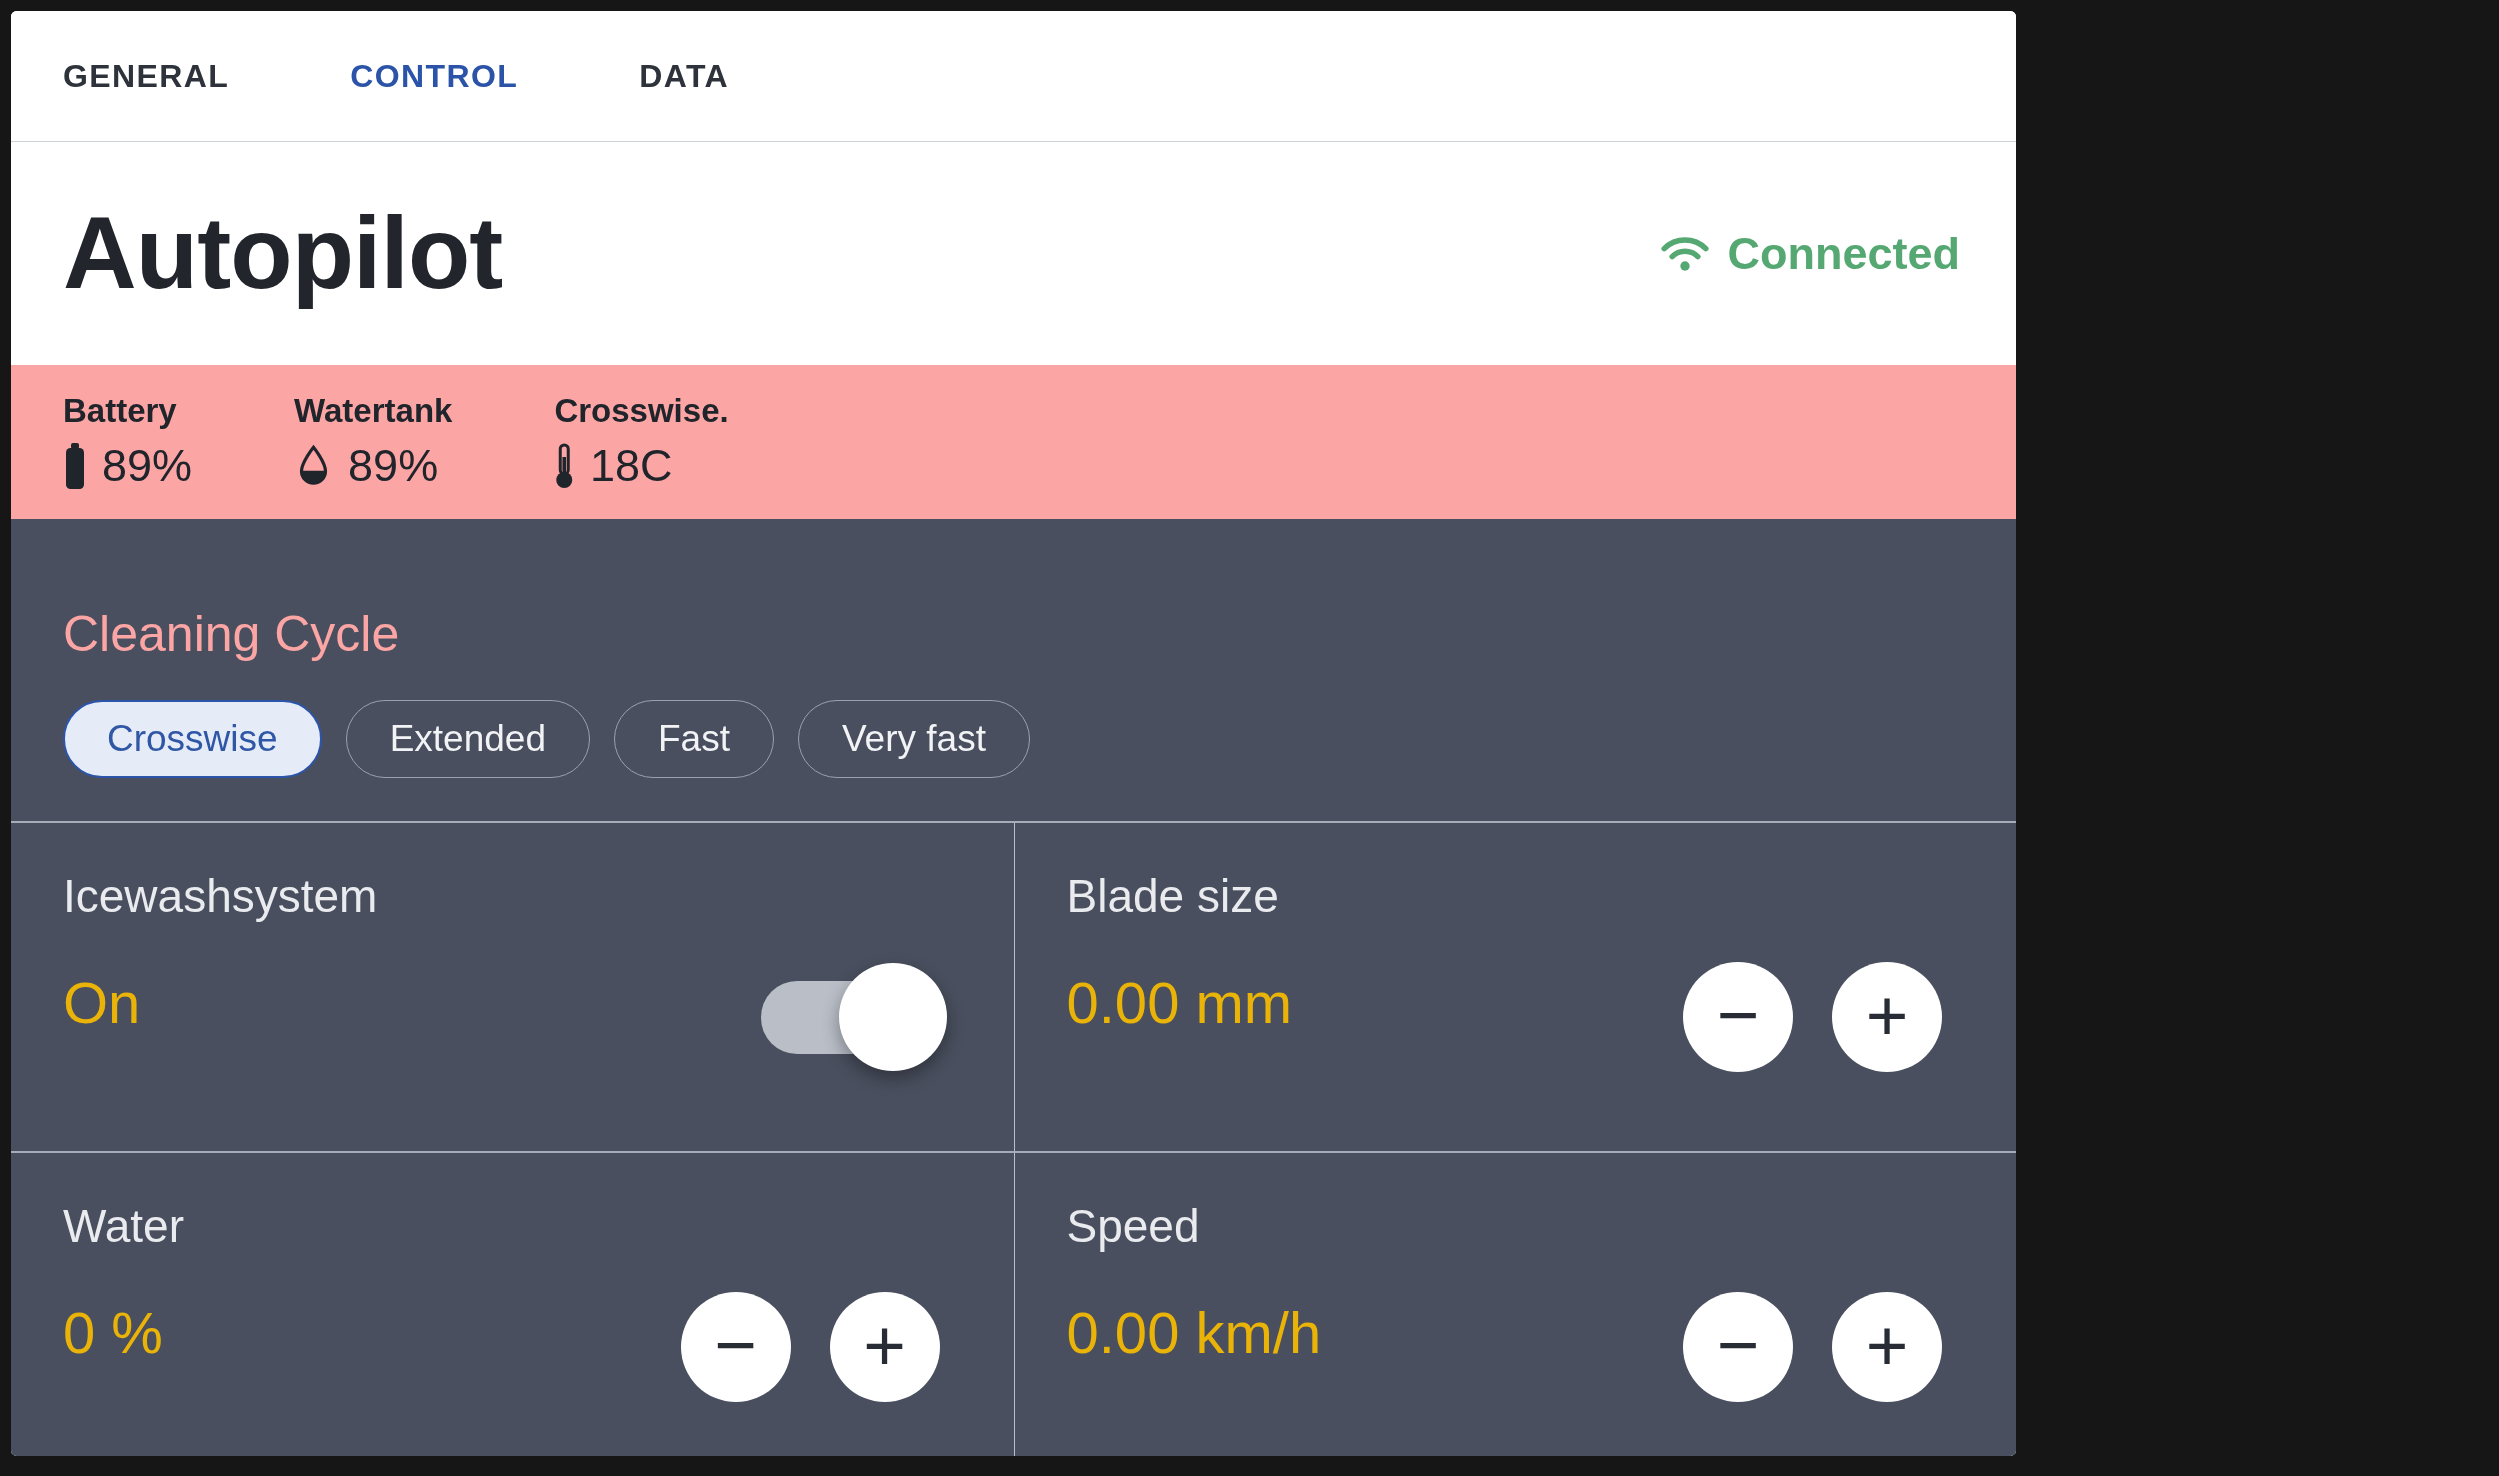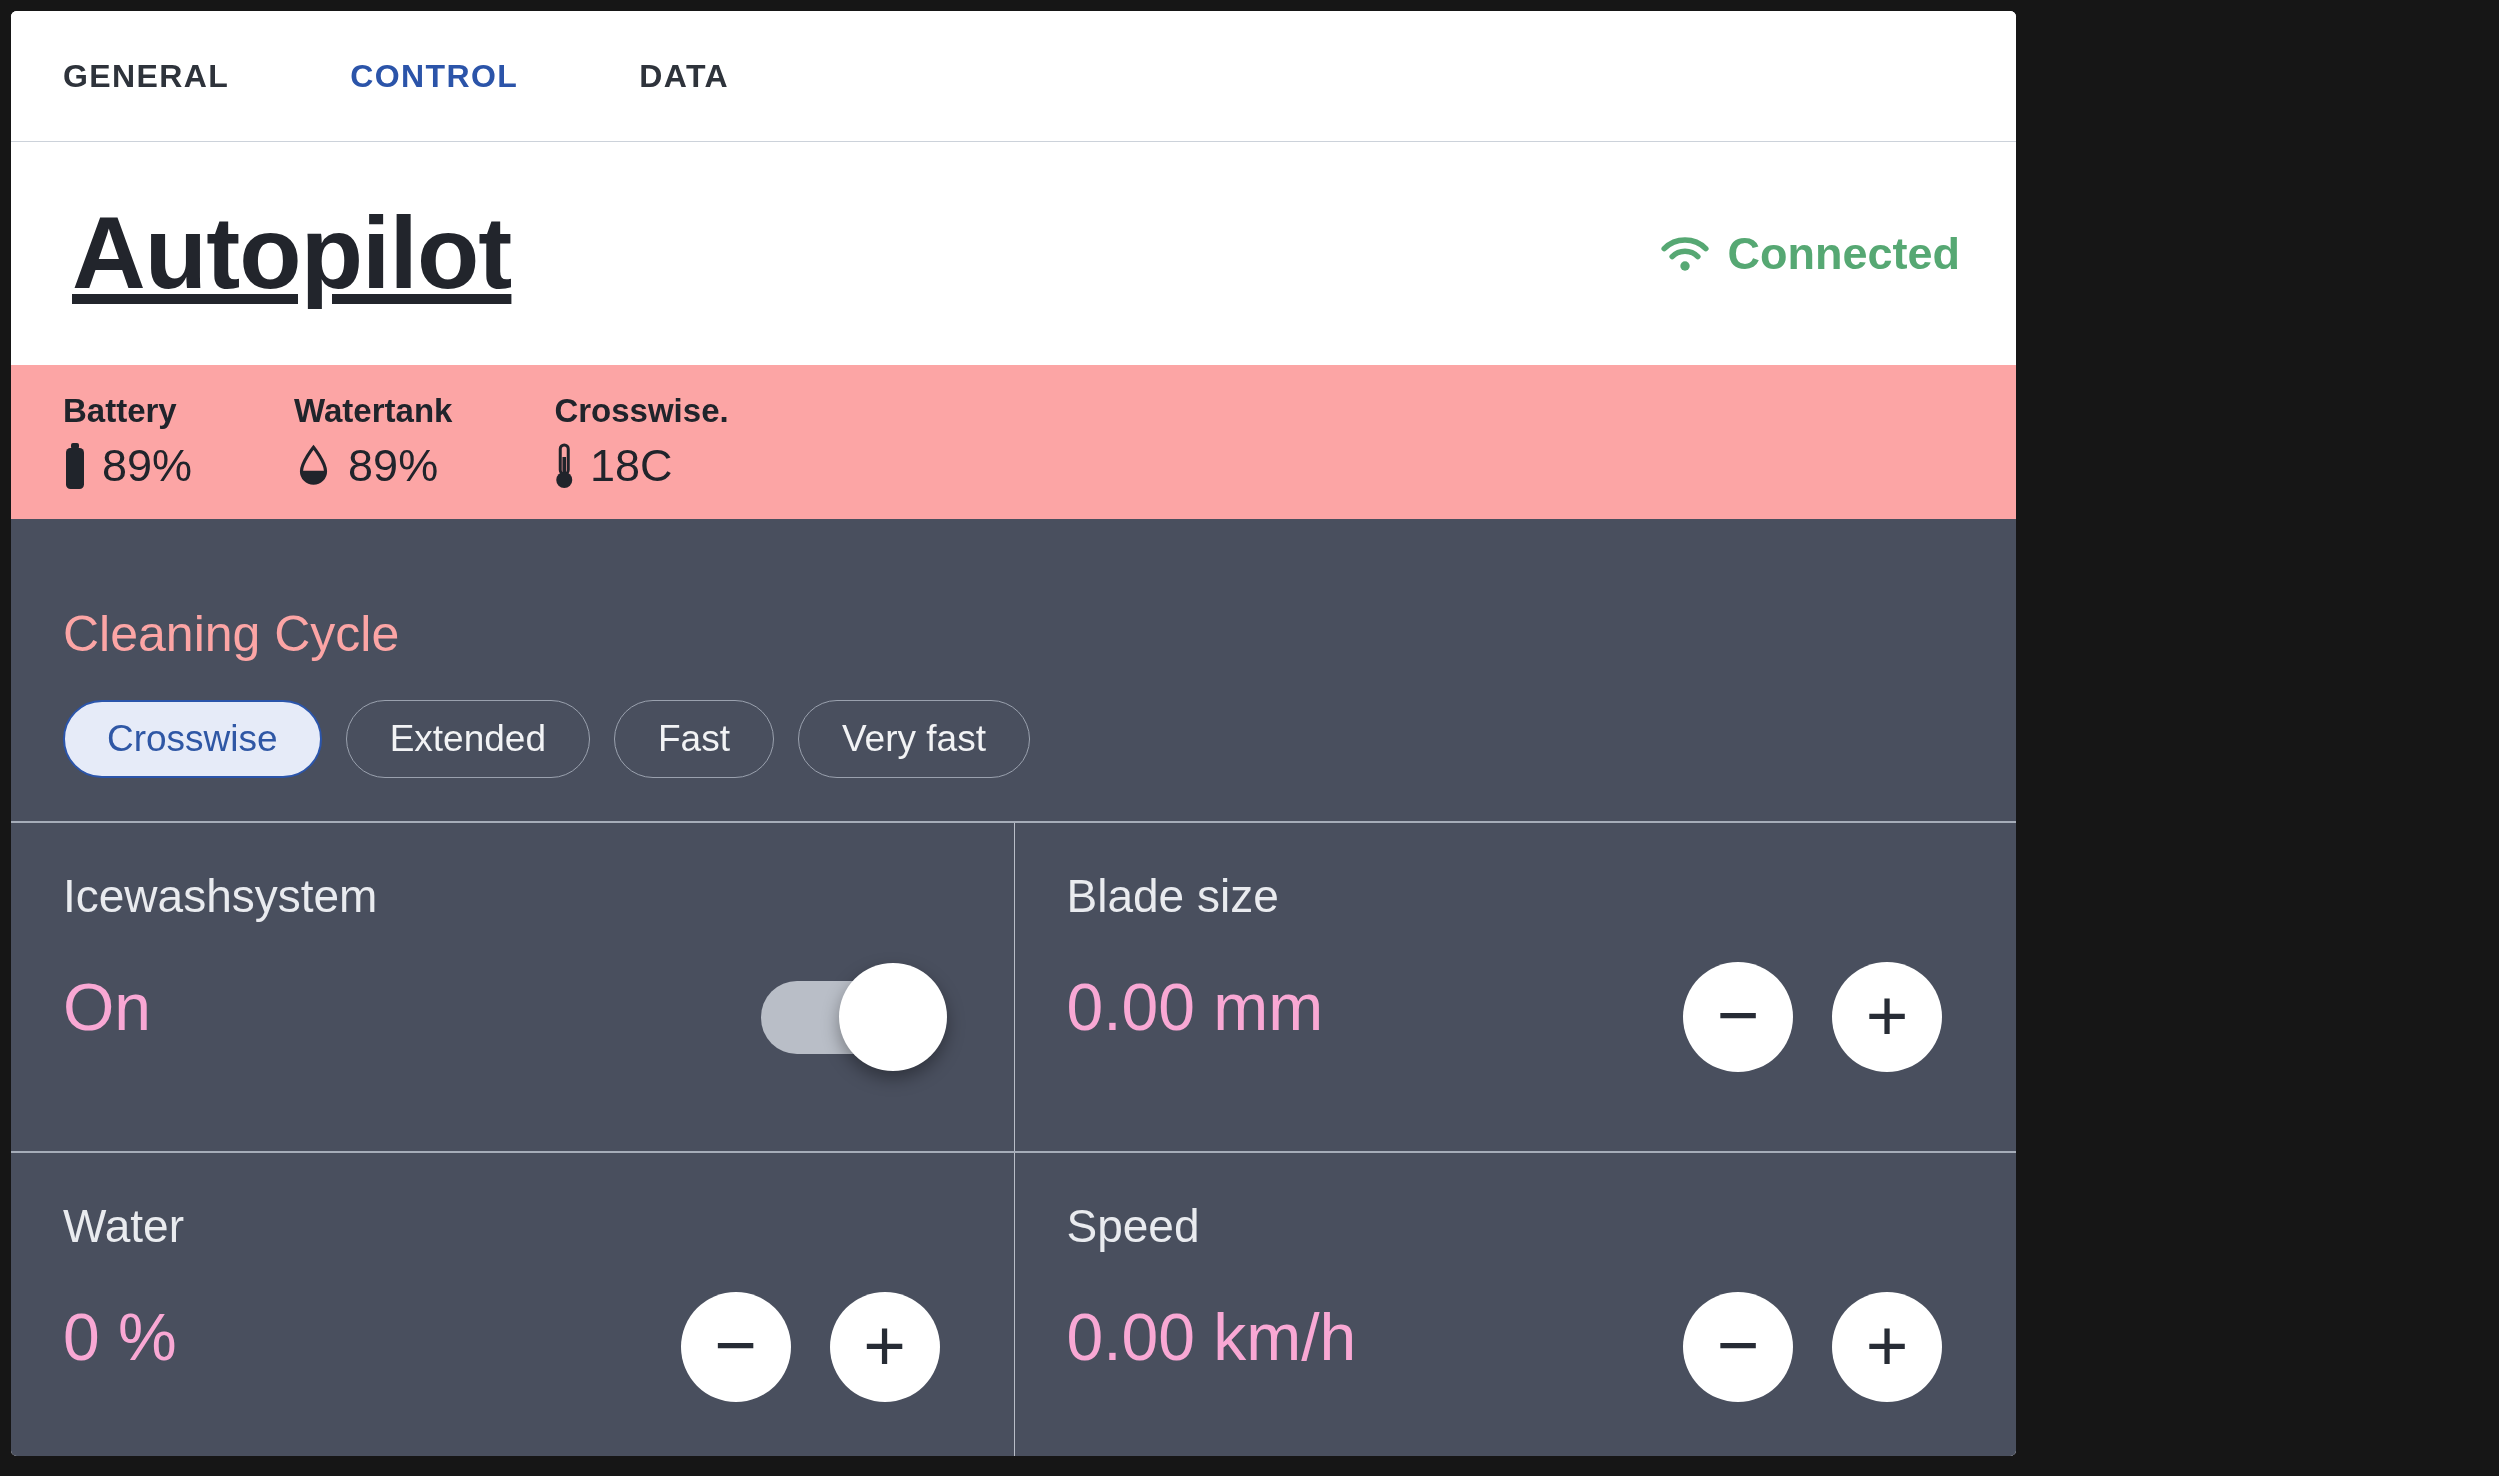--- a/index.html
+++ b/index.html
@@ -81,21 +81,21 @@
   .grid-row { display:flex; border-top:2.8px solid #a6adb9; min-height:0; }
   .grid-row.r1 { flex:0 0 328px; }
   .grid-row.r2 { flex:1 1 auto; }
   .cell {
     flex:1 1 50%; position:relative;
     padding:48px 82px 0 52px; box-sizing:border-box;
   }
   .cell + .cell { border-left:1.9px solid #b9bec8; }
   .cell-label { font-size:46px; color:#e9ebef; line-height:1.1; }
   .cell-value {
-    font-size:66px; color:#f9a8d4; margin-top:52px; line-height:1;
+    font-size:58px; color:#eab308; margin-top:52px; line-height:1;
     white-space:nowrap;
   }
   .cell-control {
     position:absolute; right:74px; top:139px; height:110px;
     display:flex; align-items:center; gap:39px;
   }
 
   
   .round-btn {
     width:110px; height:110px; border-radius:50%;
@@ -125,21 +125,21 @@
 
 <div class="app">
 
   <nav class="tabs">
     <div class="tab">GENERAL</div>
     <div class="tab active">CONTROL</div>
     <div class="tab">DATA</div>
   </nav>
 
   <header class="title-row">
-    <h1 class="page-title" style="margin:9px;text-decoration:underline;">Autopilot</h1>
+    <h1 class="page-title" style="margin:0;">Autopilot</h1>
     <div class="connection">
       <span>
         <svg width="52" height="39" viewBox="0 0 30 22" fill="none">
           <path d="M3 8.2 a17 17 0 0 1 24 0" stroke="#56a873" stroke-width="3.2" stroke-linecap="round"></path>
           <path d="M7.6 12.8 a10.5 10.5 0 0 1 14.8 0" stroke="#56a873" stroke-width="3.2" stroke-linecap="round"></path>
           <circle cx="15" cy="18.2" r="2.7" fill="#56a873"></circle>
         </svg>
       </span>
       <span>Connected</span>
     </div>

